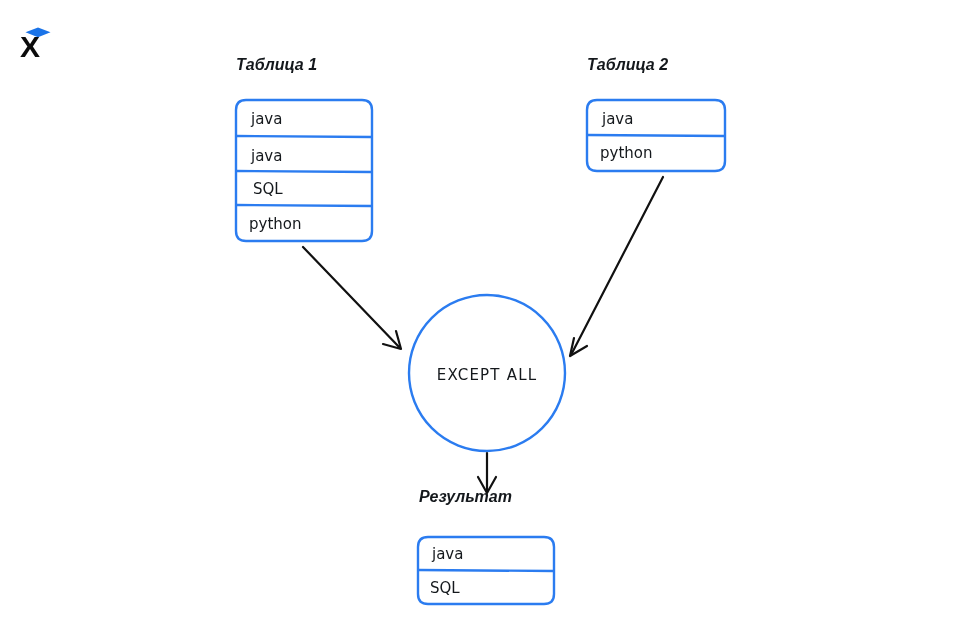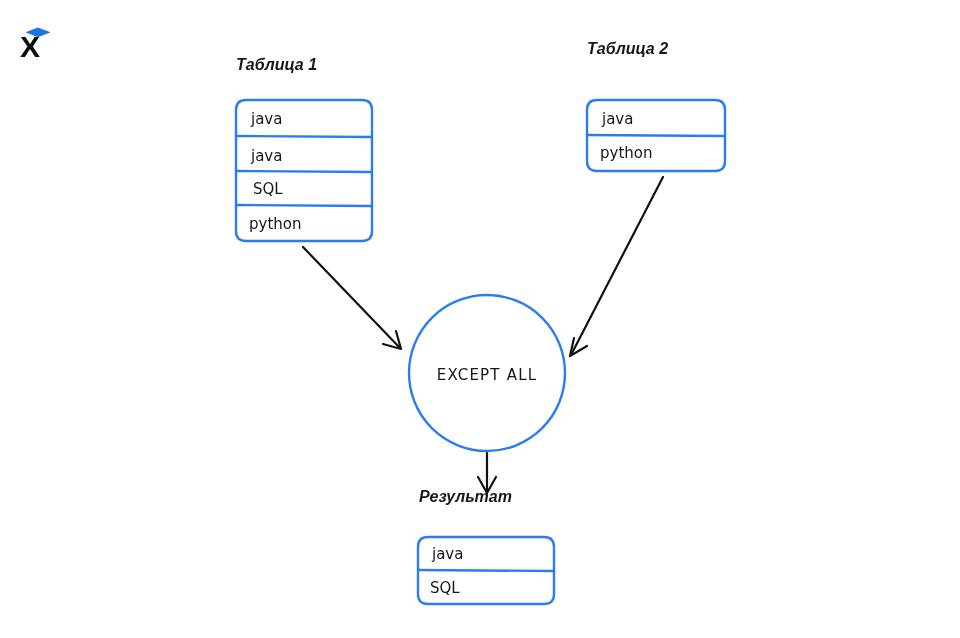--- a/index.html
+++ b/index.html
@@ -97,21 +97,21 @@
 
   <div id="logo">
     <svg class="logo-diamond" viewBox="0 0 26 11">
       <polygon points="13,0.5 25.5,5.2 13,10.3 0.5,5.2" fill="#1a73e8"></polygon>
     </svg>
     <div class="logo-x">X</div>
   </div>
 
   <div class="heading" style="left:236px; top:56px;">Таблица 1</div>
 
-  <div class="heading" style="left:587px; top:40px;">Таблица 2</div>
+  <div class="heading" style="left:587px; top:56px;">Таблица 2</div>
 
   <div class="heading" style="left:419px; top:488px;">Результат</div>
 
   <svg id="diagram-svg" viewBox="0 0 960 638">
 
     <g>
       <path class="tbl-outline" d="M 246,100 L 362,100 Q 372,100 372,110 L 372,231 Q 372,241 362,241 L 246,241 Q 236,241 236,231 L 236,110 Q 236,100 246,100 Z" stroke="#2b7cf0" stroke-width="2.4" stroke-linejoin="round"></path>
       <line class="tbl-divider" x1="237" y1="136" x2="371" y2="137" stroke="#2b7cf0" stroke-width="2.4"></line>
       <line class="tbl-divider" x1="237" y1="171" x2="371" y2="172" stroke="#2b7cf0" stroke-width="2.4"></line>
       <line class="tbl-divider" x1="237" y1="205" x2="371" y2="206" stroke="#2b7cf0" stroke-width="2.4"></line>

